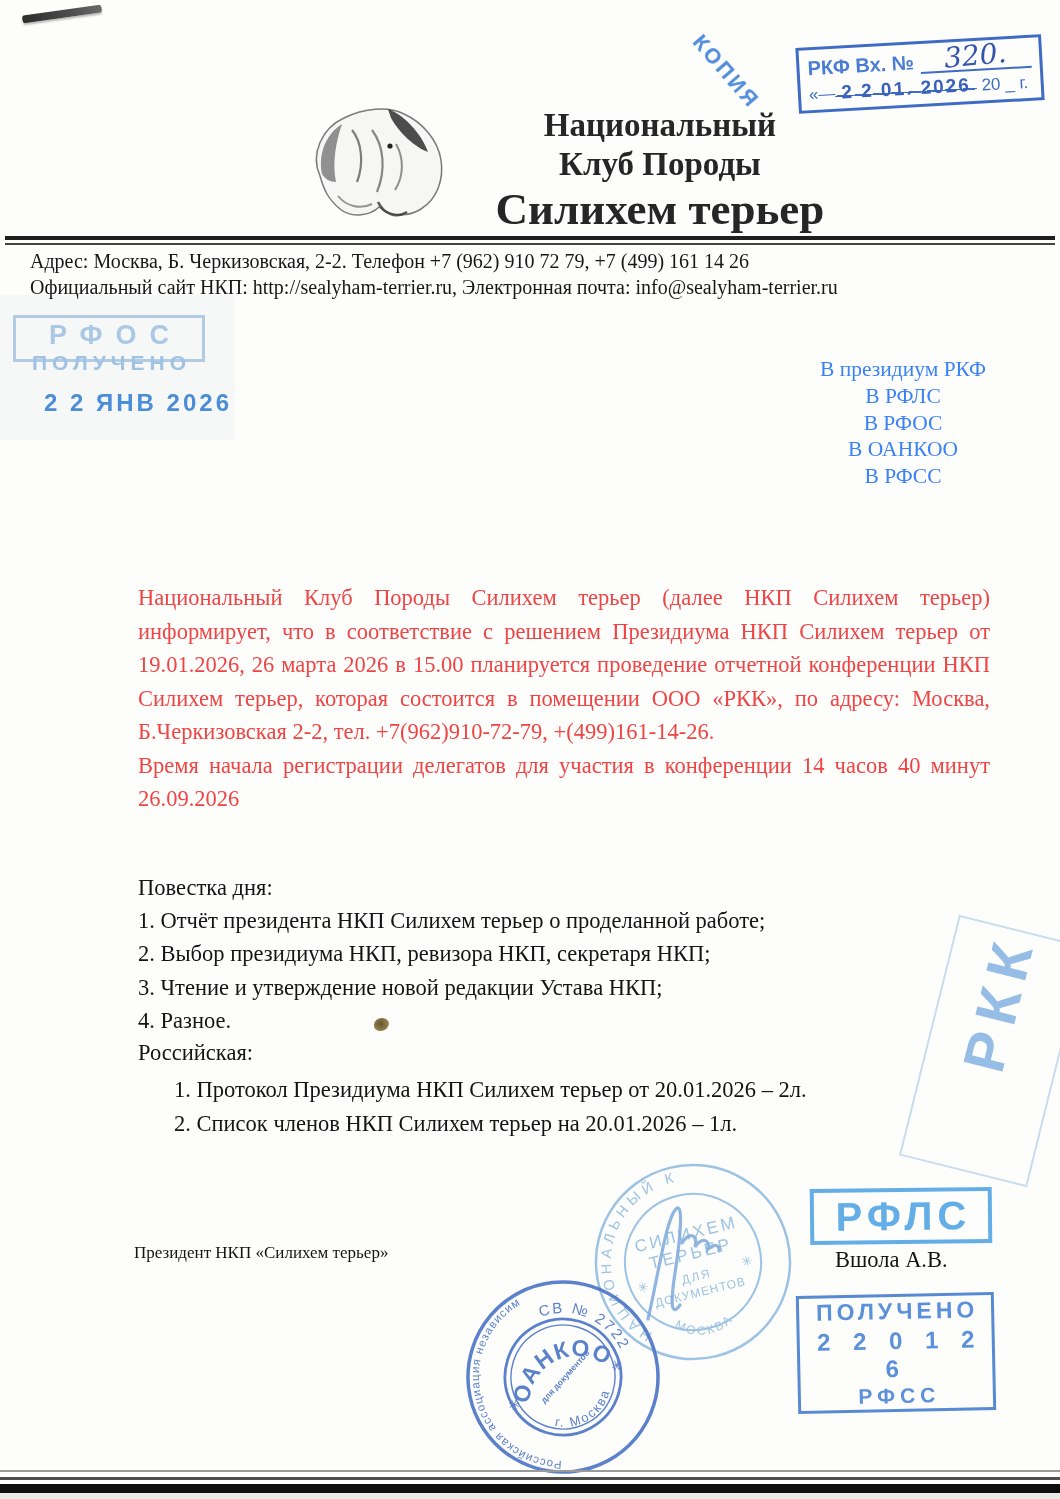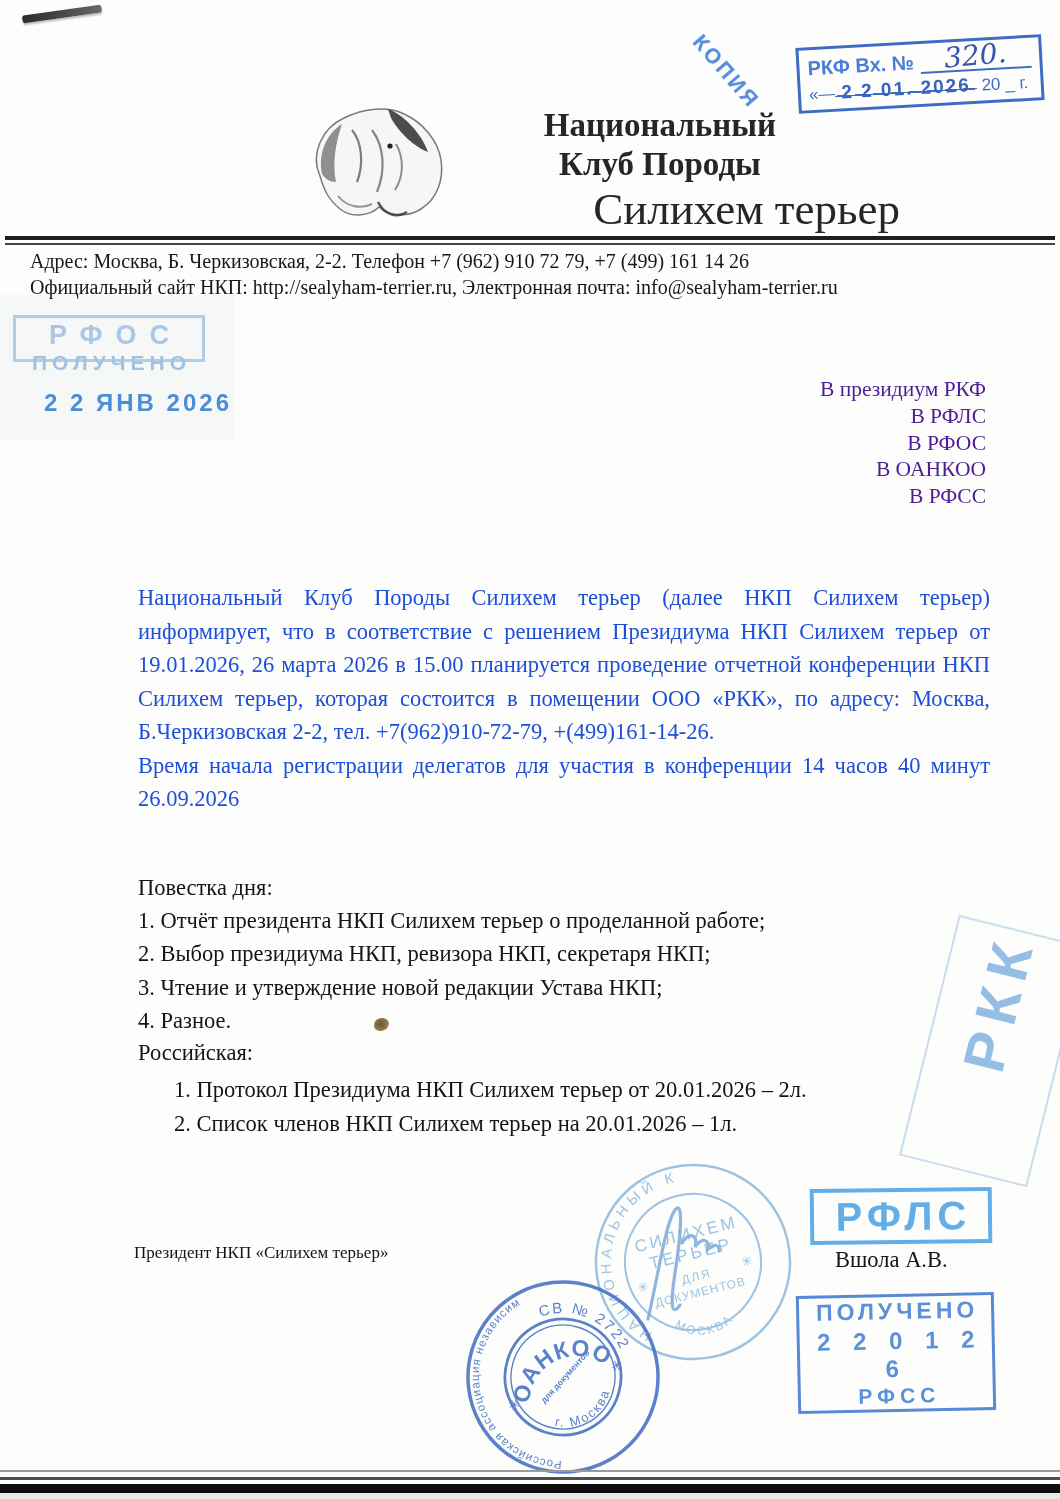--- a/index.html
+++ b/index.html
@@ -28,38 +28,38 @@
   .rkf-number{font-family:"DejaVu Serif",serif;font-style:italic;font-size:28px;color:#2546a8;display:inline-block;transform:rotate(-2deg);line-height:24px;}
   .rkf-row2{font-size:17px;margin-top:3px;white-space:nowrap;color:#2e5fc0;}
   .rkf-date{font-weight:bold;font-size:19px;letter-spacing:2px;color:#2a55b8;
     background:linear-gradient(transparent 66%,#2e5fc0 66%,#2e5fc0 74%,transparent 74%);padding:0 6px;}
 
   
   .logo{left:290px;top:102px;width:172px;height:134px;}
   .org-name{left:420px;top:106px;width:480px;text-align:center;color:#262626;}
   .org-line1{font-size:33px;font-weight:bold;line-height:39px;}
   .org-line2{font-size:33px;font-weight:bold;line-height:39px;}
-  .org-line3{font-size:45px;font-weight:normal;line-height:50px;text-align:right;}
+  .org-line3{font-size:45px;font-weight:bold;line-height:50px;}
   .rule-thick{left:5px;right:5px;top:236px;height:4px;background:#1f1f1f;}
   .rule-thin{left:5px;right:5px;top:243px;height:2px;background:#454545;}
   .address{left:30px;top:248px;width:1000px;text-align:left;font-size:20px;line-height:26px;color:#171717;}
   .u{}
 
   
   .rfos-stamp{left:13px;top:315px;width:192px;height:47px;border:3px solid rgba(158,190,224,.8);
     color:#a6c6e6;font-family:"Liberation Sans",sans-serif;text-align:center;box-sizing:border-box;opacity:.95;}
   .rfos-org{font-size:27px;font-weight:600;letter-spacing:13px;margin-top:2px;text-indent:13px;}
   .rfos-status{font-size:21px;font-weight:600;letter-spacing:5px;color:#9cc0e2;text-indent:5px;}
   .rfos-date{left:44px;top:389px;font-family:"Liberation Sans",sans-serif;font-weight:bold;font-size:24px;letter-spacing:3px;color:#4289d6;opacity:.95;}
 
   
-  .recipients{right:74px;top:376px;text-align:right;font-size:21.5px;line-height:26.8px;color:#4c1d95;}
-
-  
-  .body-text{left:138px;top:581px;width:852px;font-size:22.5px;line-height:33.5px;text-align:justify;color:#1d4ed8;}
+  .recipients{right:74px;top:356px;text-align:center;font-size:21.5px;line-height:26.8px;color:#3b82f6;}
+
+  
+  .body-text{left:138px;top:581px;width:852px;font-size:22.5px;line-height:33.5px;text-align:justify;color:#ef4444;}
   .body-text p{margin:0;}
 
   .agenda{left:138px;top:871px;width:860px;font-size:22.5px;line-height:33.2px;color:#141414;}
   .speck{left:374px;top:1018px;width:15px;height:13px;border-radius:55% 45% 60% 40%;
     background:radial-gradient(circle at 45% 45%,#5e4d24,#8a7644 60%,#bba875);opacity:.95;}
   .attachments-title{left:138px;top:1040px;font-size:22.5px;color:#141414;}
   .attachments{left:174px;top:1073px;width:820px;font-size:22.5px;line-height:33.5px;color:#141414;}
 
   .sig-title{left:134px;top:1243px;font-size:17px;color:#141414;}
   .sig-name{left:835px;top:1247px;font-size:22.5px;color:#141414;}

